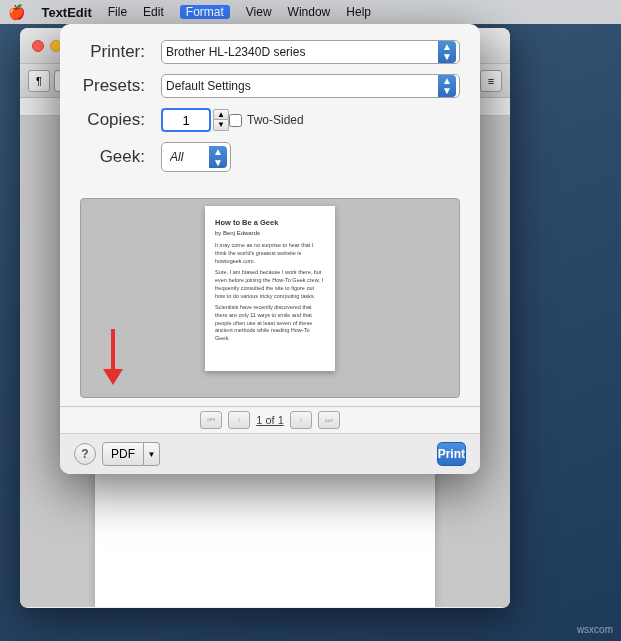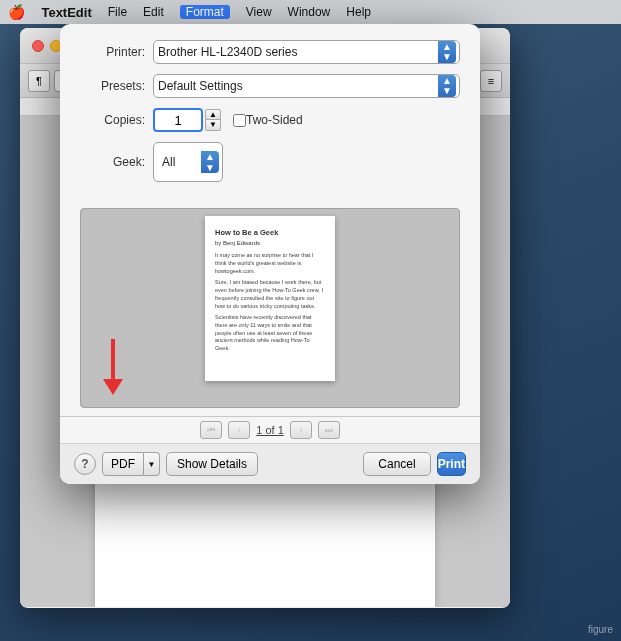--- a/index.html
+++ b/index.html
@@ -219,25 +219,25 @@
     
     .print-content {
       padding: 16px 20px 10px;
     }
     .print-row {
       display: flex;
       align-items: center;
       margin-bottom: 10px;
     }
     .print-label {
-      font-size: 12px;
+      font-size: 17px;
       color: #333;
       width: 65px;
       text-align: right;
-      margin-right: 8px;
+      margin-right: 16px;
       flex-shrink: 0;
     }
     .print-select-wrap {
       flex: 1;
       position: relative;
     }
     .print-select {
       width: 100%;
       height: 24px;
       border: 1px solid #a0a0a0;
@@ -293,39 +293,41 @@
       font-size: 8px;
       cursor: pointer;
       line-height: 1;
     }
     .stepper-btn:first-child { border-radius: 2px 2px 0 0; }
     .stepper-btn:last-child { border-radius: 0 0 2px 2px; border-top: none; }
 
     .two-sided-wrap {
       display: flex;
       align-items: flex-end;
-      margin-left: 12px;
+      margin-left: 0;
+      gap: 5px;
     }
     .two-sided-wrap input[type="checkbox"] { margin: 0; }
     .two-sided-label { font-size: 12px; color: #333; }
 
     .pages-select-wrap {
       position: relative;
       width: 70px;
     }
     .pages-select {
       width: 100%;
-      height: 40px;
+      height: 30px;
       border: 1px solid #a0a0a0;
       border-radius: 5px;
       background: white;
       font-size: 12px;
       padding: 0 20px 0 8px;
       appearance: none;
       color: #222;
+      font-style: italic;
     }
     .pages-arrow {
       position: absolute;
       right: 4px;
       top: 50%;
       transform: translateY(-50%);
       width: 18px;
       height: 22px;
       background: linear-gradient(180deg, #4a90d9, #2f6bbf);
       border-radius: 0 4px 4px 0;
@@ -664,23 +666,21 @@
       <button class="nav-btn disabled">›</button>
       <button class="nav-btn disabled">⏭</button>
     </div>
 
     <div class="dialog-bottom">
       <button class="help-btn">?</button>
       <div class="pdf-btn-wrap">
         <button class="pdf-btn">PDF</button>
         <button class="pdf-arrow-btn">▼</button>
       </div>
-      <button class="show-details-btn">Show Details</button>
       <div class="spacer"></div>
-      <button class="cancel-btn">Cancel</button>
       <button class="print-btn">Print</button>
     </div>
 
   </div>
 
-  <div class="watermark">figure</div>
+  <div class="watermark">wsxcom</div>
 
 </div>
 
 </body></html>

